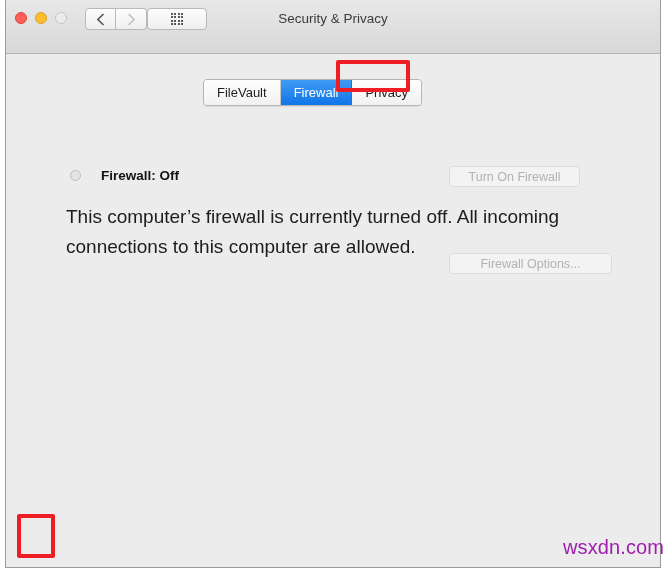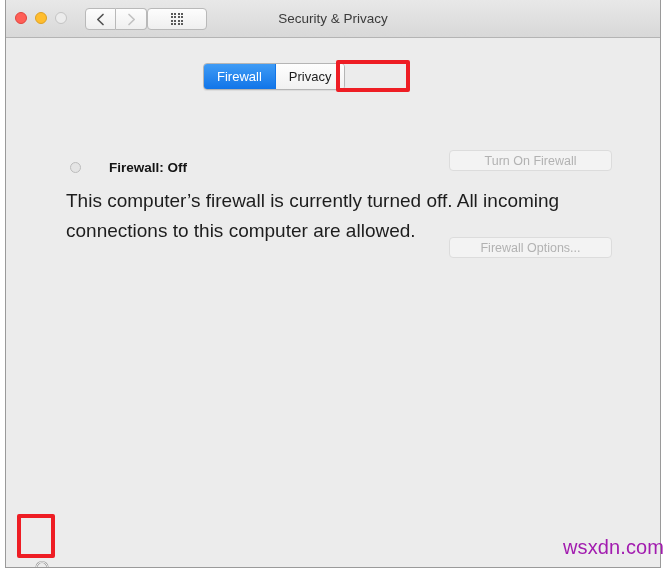--- a/index.html
+++ b/index.html
@@ -34,21 +34,21 @@
     border-left: 1px solid #9a9a9a;
     border-right: 1px solid #9a9a9a;
     border-bottom: 1px solid #9a9a9a;
     box-sizing: border-box;
     overflow: hidden;
   }
 
   
   #titlebar {
     position: relative;
-    height: 38px;
+    height: 54px;
     background: linear-gradient(to bottom, #e8e8e8 0%, #d8d8d8 100%);
     border-bottom: 1px solid #b4b4b4;
     box-sizing: border-box;
     text-decoration: underline;
   }
 
   .traffic-lights {
     position: absolute;
     left: 9px;
     top: 12px;
@@ -195,24 +195,24 @@
     left: 17px;
     top: 514px;
     width: 38px;
     height: 44px;
   }
 
   
   .status-row {
     position: absolute;
     left: 64px;
-    top: 122px;
-    display: flex;
-    align-items: center;
-    gap: 28px;
+    top: 114px;
+    display: flex;
+    align-items: center;
+    gap: 20px;
   }
   .status-dot {
     width: 11px;
     height: 11px;
     border-radius: 50%;
     background: #e4e4e4;
     border: 1px solid #bcbcbc;
     box-sizing: border-box;
   }
   .status-label {
@@ -243,21 +243,21 @@
     align-items: center;
     justify-content: center;
     font-size: 12.5px;
     color: #b2b2b2;
     white-space: nowrap;
     overflow: hidden;
   }
   #btn-turn-on {
     left: 443px;
     top: 112px;
-    width: 163px;
+    width: 131px;
   }
   #btn-firewall-options {
     left: 443px;
     top: 199px;
     width: 163px;
   }
 
   
   .lock-icon {
     position: absolute;
@@ -327,20 +327,21 @@
       </div>
 
       <div id="window-title">Security &amp; Privacy</div>
 
 
     </div>
 
     <div id="content">
 
       <div class="tabbar">
+        <div class="tab">FileVault</div>
         <div class="tab selected">Firewall</div>
         <div class="tab">Privacy</div>
       </div>
 
       <div class="status-row">
         <span class="status-dot"></span>
         <span class="status-label">Firewall: Off</span>
       </div>
 
       <div class="desc-text">This computer’s firewall is currently turned off. All incoming connections to this computer are allowed.</div>

